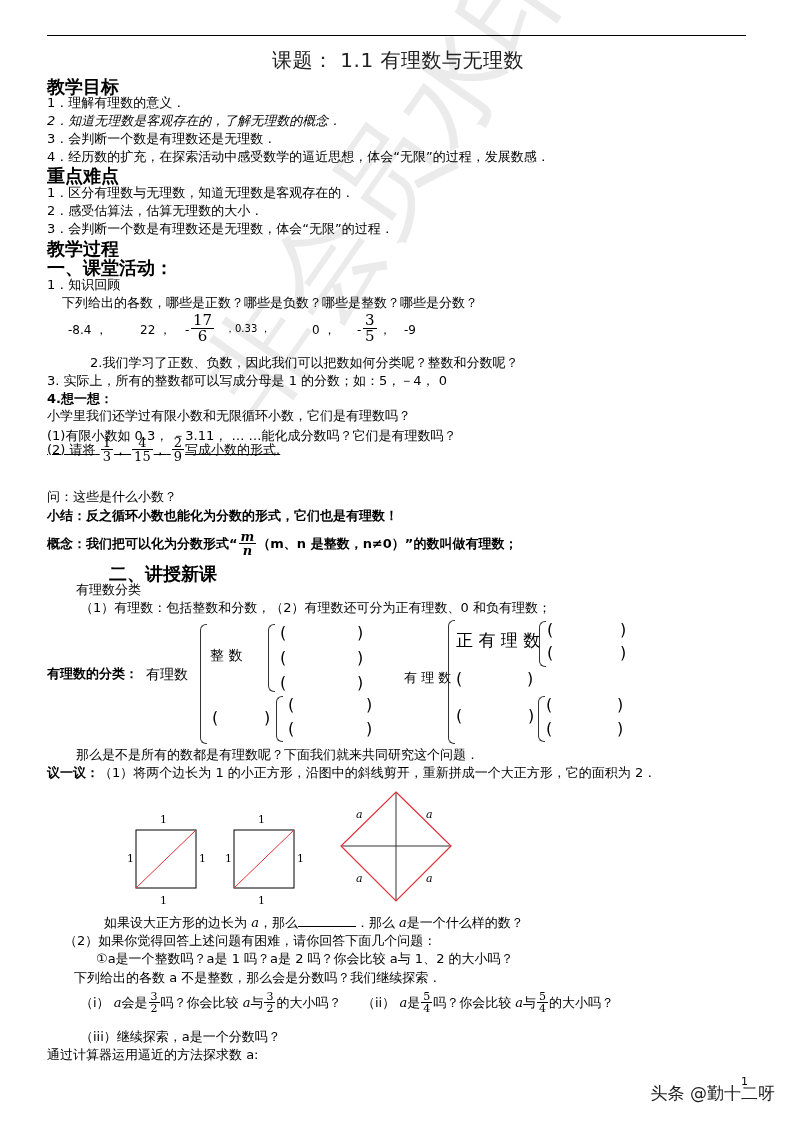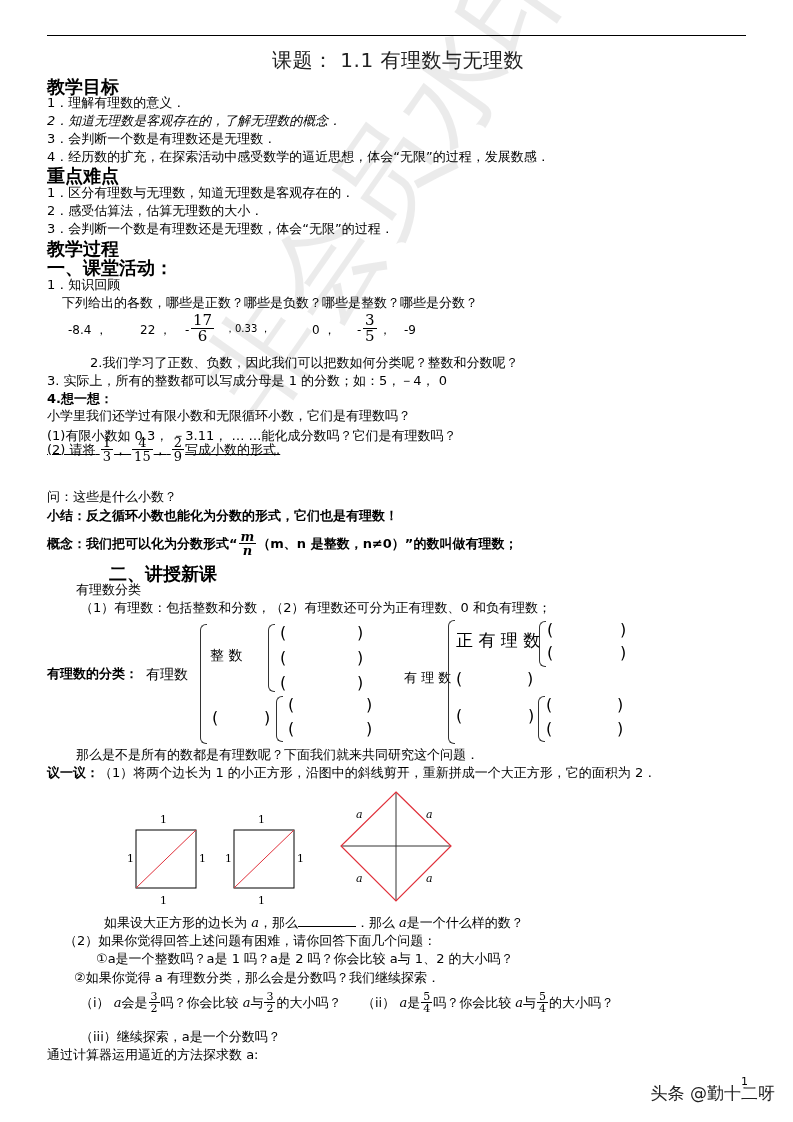--- a/index.html
+++ b/index.html
@@ -160,21 +160,21 @@
 <div class="abs it" style="left:356px;top:873px;font-size:11px;">a</div>
 <div class="abs it" style="left:426px;top:873px;font-size:11px;">a</div>
 
 <div class="abs t" style="left:104px;top:915px;">
   <span>如果设大正方形的边长为</span>
   <span class="it">a</span><span>，那么</span><span class="blank"></span><span>．那么</span>
   <span class="it">a</span><span>是一个什么样的数？</span>
 </div>
 <div class="abs t" style="left:64px;top:934px;">（2）如果你觉得回答上述问题有困难，请你回答下面几个问题：</div>
 <div class="abs t" style="left:74px;top:952px;margin-left:22px;">①a是一个整数吗？a是 1 吗？a是 2 吗？你会比较 a与 1、2 的大小吗？</div>
-<div class="abs t" style="left:74px;top:971px;">②如果你觉得 a 有理数分类，那么会是分数吗？我们继续探索．</div>
+<div class="abs t" style="left:74px;top:971px;">下列给出的各数 a 不是整数，那么会是分数吗？我们继续探索．</div>
 
 <div class="abs t" style="left:80px;top:991px;line-height:1;">
   <span style="vertical-align:middle">（i）</span>
   <span class="it" style="vertical-align:middle">a</span><span style="vertical-align:middle">会是</span><span class="frac small"><span class="n">3</span><span class="d">2</span></span><span style="vertical-align:middle">吗？你会比较</span>
   <span class="it" style="vertical-align:middle">a</span><span style="vertical-align:middle">与</span><span class="frac small"><span class="n">3</span><span class="d">2</span></span><span style="vertical-align:middle">的大小吗？</span>
 </div>
 
 <div class="abs t" style="left:362px;top:991px;line-height:1;">
   <span style="vertical-align:middle">（ii）</span>
   <span class="it" style="vertical-align:middle">a</span><span style="vertical-align:middle">是</span><span class="frac small"><span class="n">5</span><span class="d">4</span></span><span style="vertical-align:middle">吗？你会比较</span>

